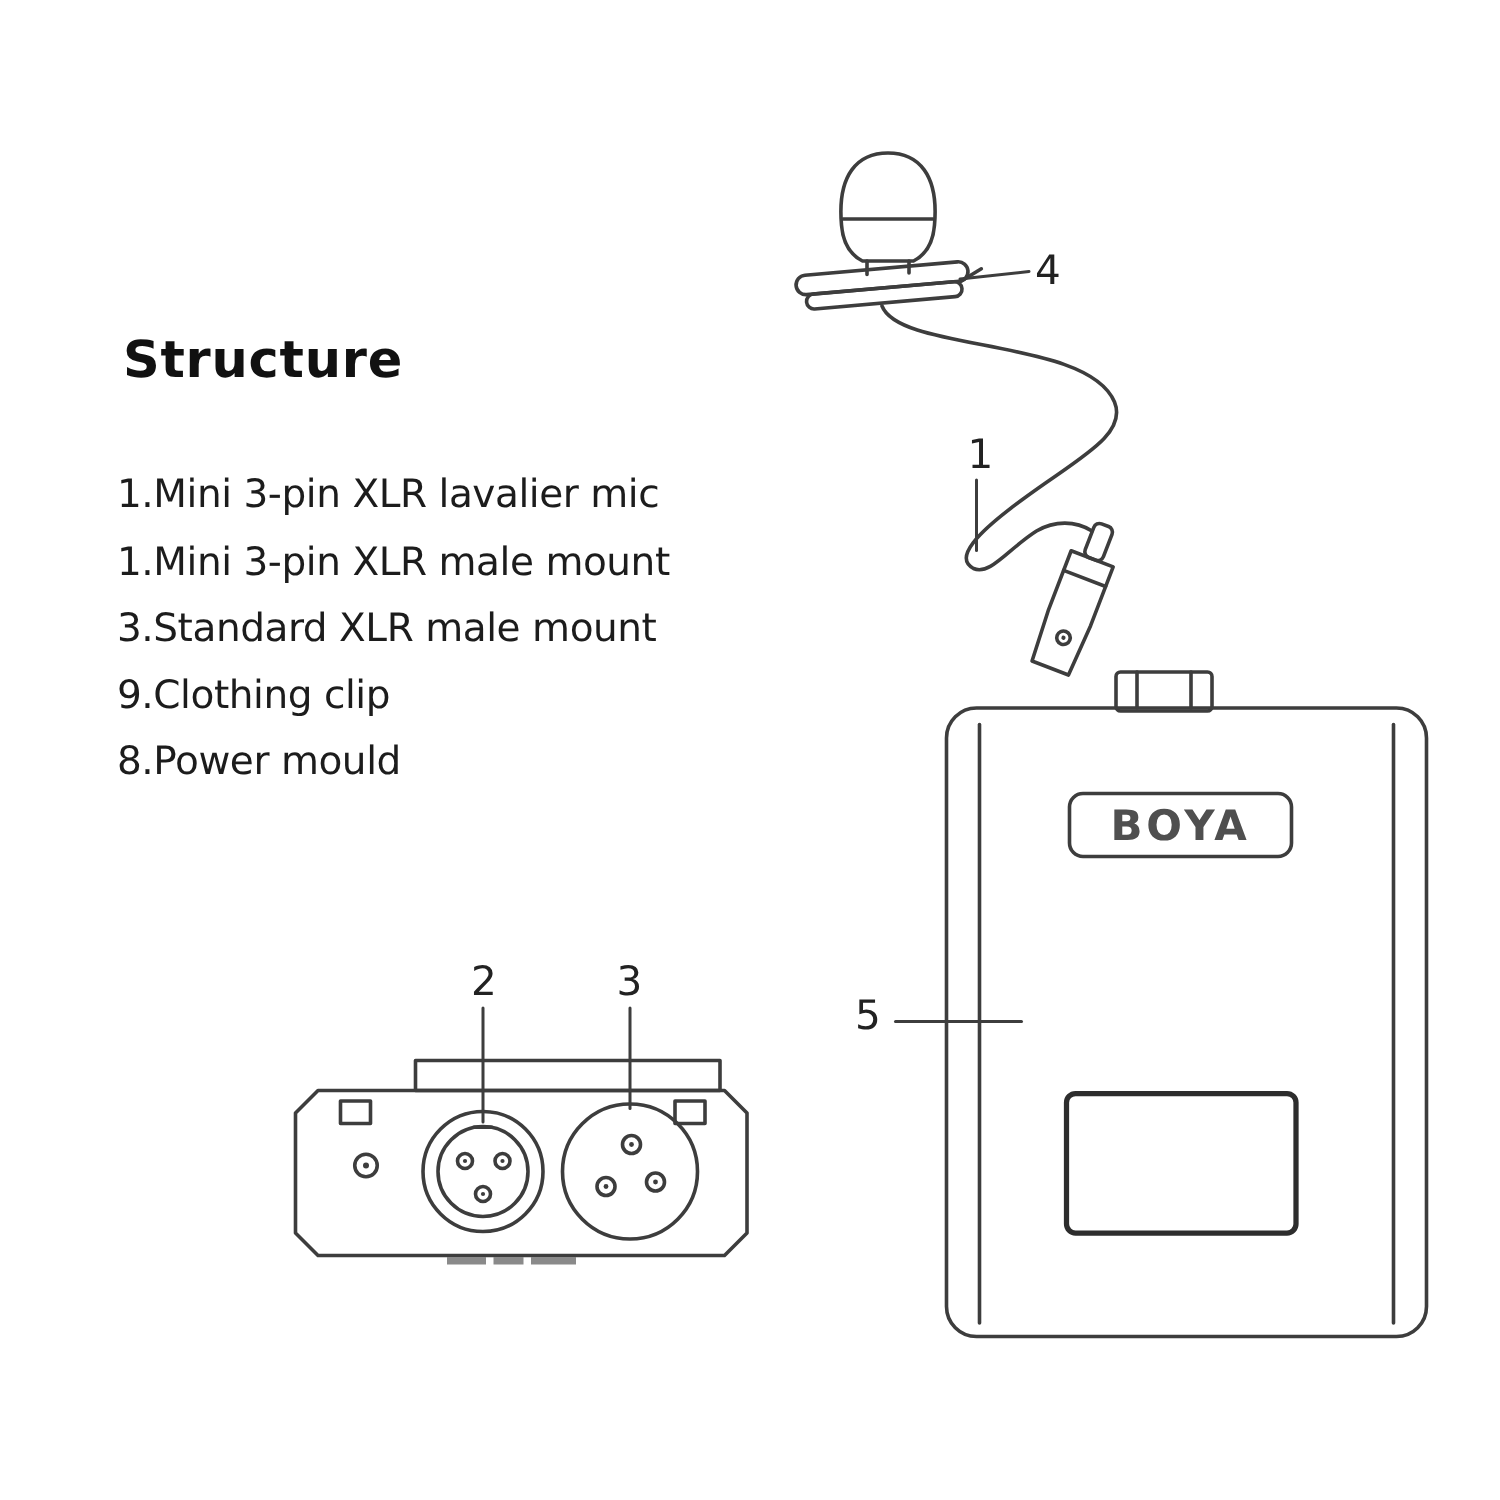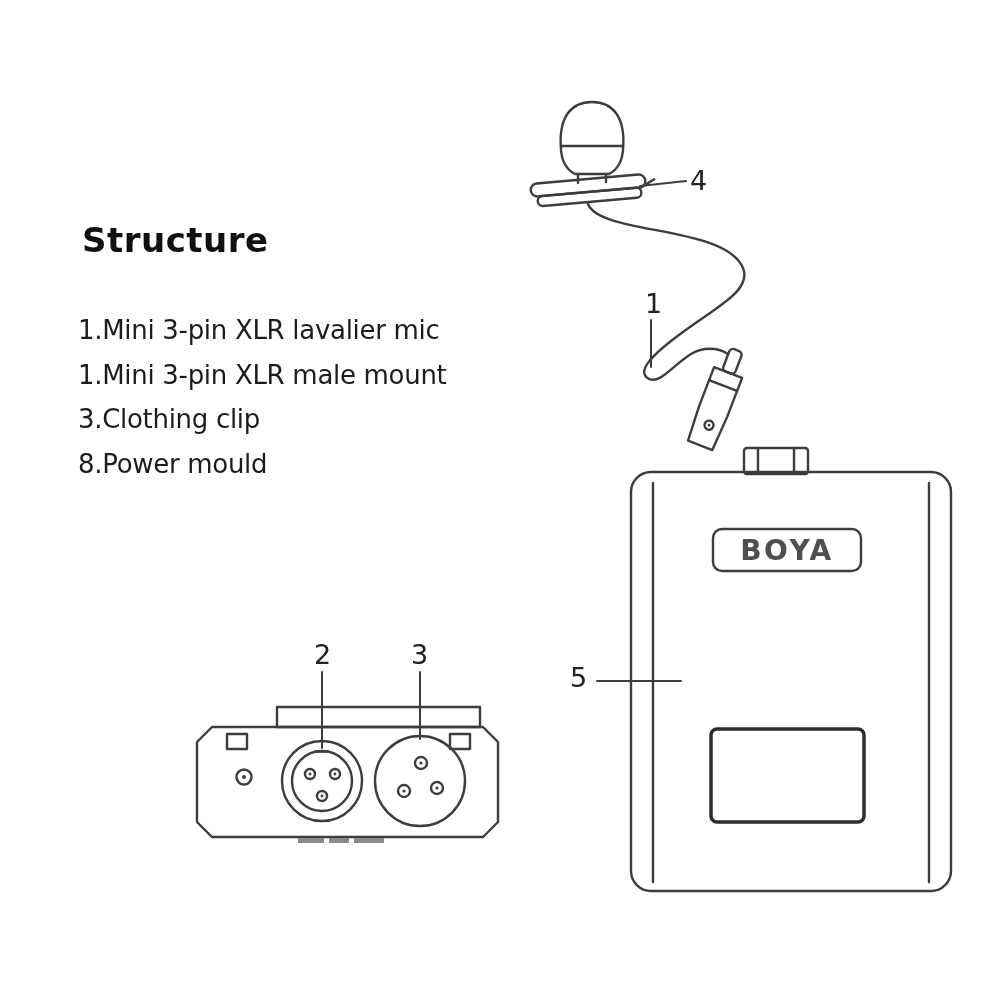--- a/index.html
+++ b/index.html
@@ -37,21 +37,22 @@
 </head>
 <body>
 
 <div class="canvas">
 
   <h1 class="title">Structure</h1>
 
   <div class="legend">
     <div class="legend-item">1.Mini 3-pin XLR lavalier mic</div>
     <div class="legend-item">1.Mini 3-pin XLR male mount</div>
-    <div class="legend-item">3.Clothing clip</div>
+    <div class="legend-item">3.Standard XLR male mount</div>
+    <div class="legend-item">9.Clothing clip</div>
     <div class="legend-item">8.Power mould</div>
   </div>
 
   <div class="callout" style="left:645px;top:290px;">1</div>
   <div class="callout" style="left:314px;top:641px;">2</div>
   <div class="callout" style="left:411px;top:641px;">3</div>
   <div class="callout" style="left:690px;top:167px;">4</div>
   <div class="callout" style="left:570px;top:664px;">5</div>
 
   <svg class="diagram-svg" width="1000" height="1000" viewBox="0 0 1000 1000" xmlns="http://www.w3.org/2000/svg">

